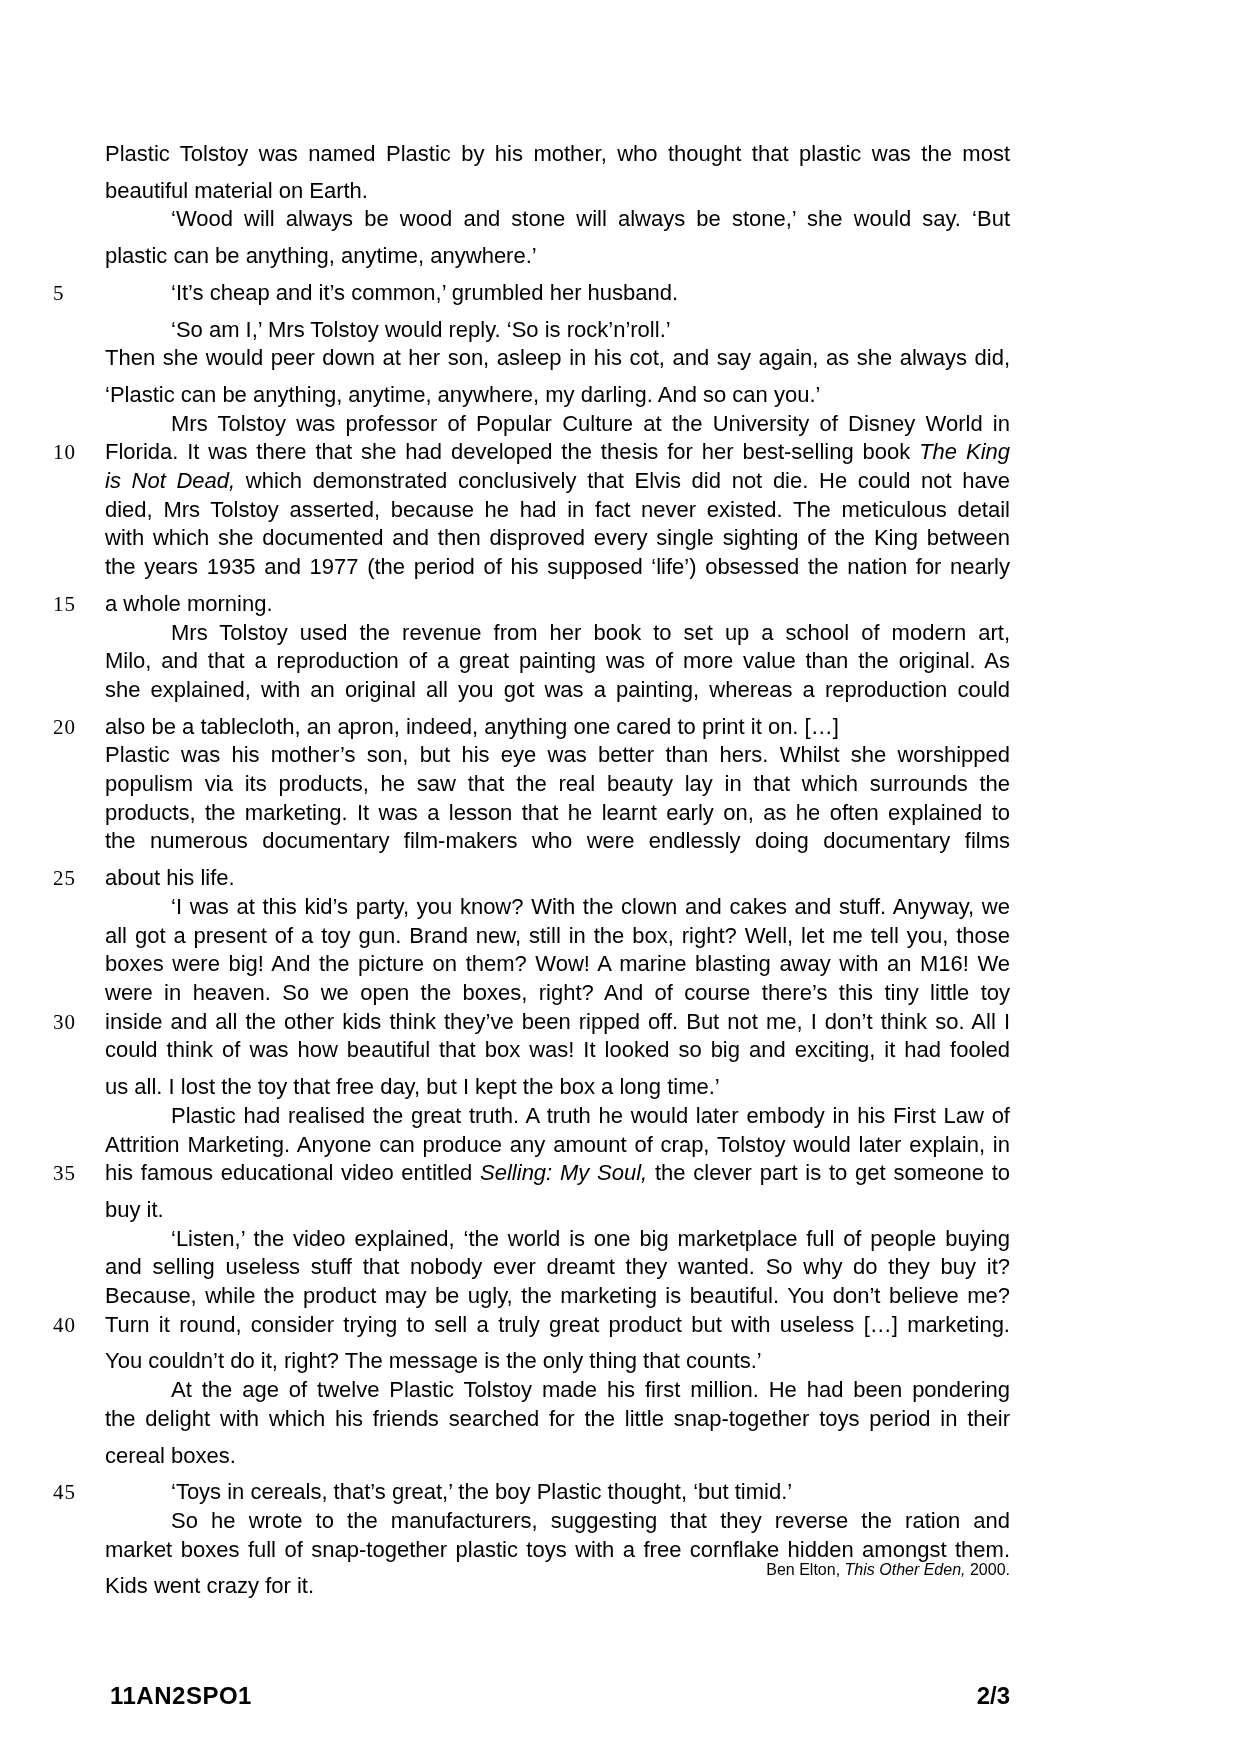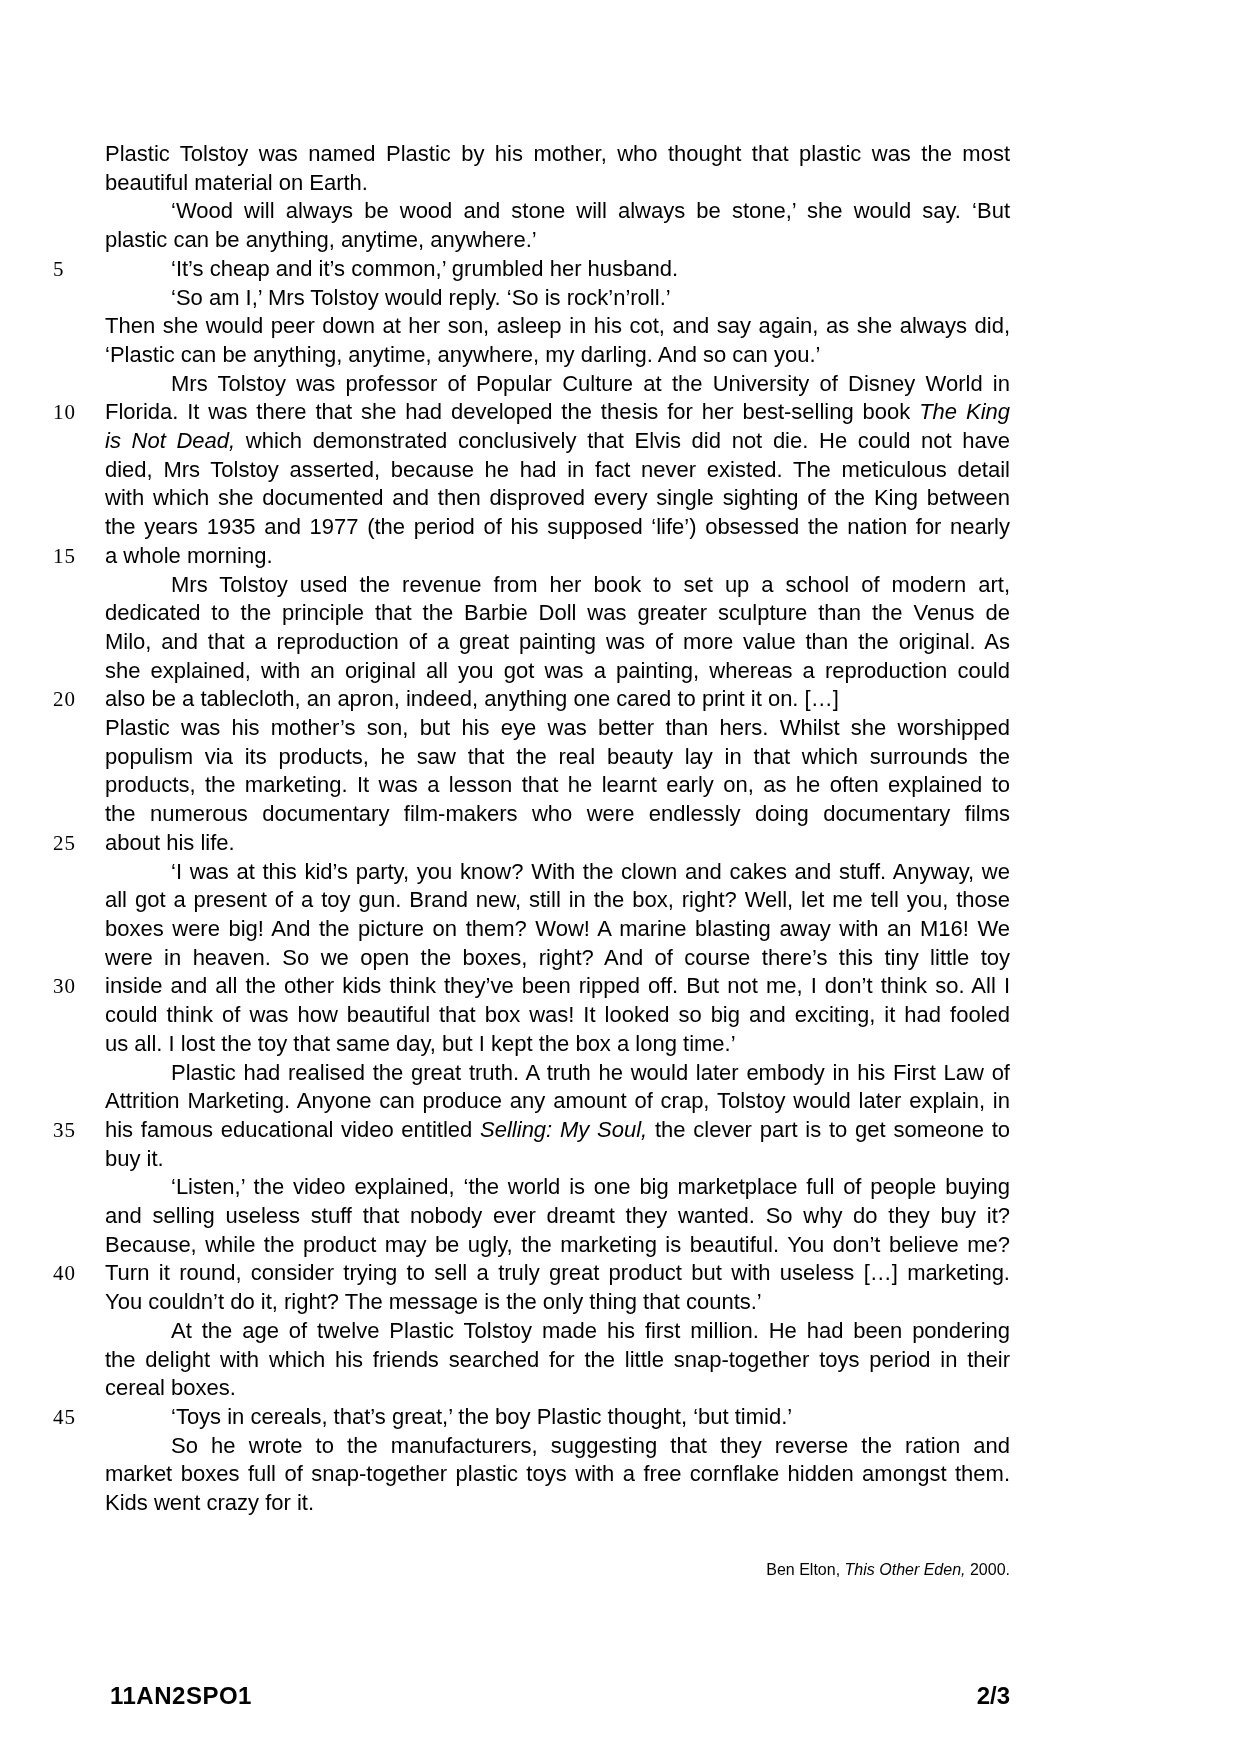--- a/index.html
+++ b/index.html
@@ -17,21 +17,21 @@
     left: 105px; top: 140px; width: 905px;
     font-size: 22px;
     line-height: 28.7px;
   }
   .line {
     position: relative;
     text-align: justify;
     text-align-last: justify;
     text-justify: inter-word;
   }
-  .line.last { text-align-last: left; }
+  .line.last { text-align-last: left; margin-top: 8px; }
   .line.indent { text-indent: 66px; }
   .lineno {
     position: absolute;
     left: -52px; top: 0;
     width: 44px;
     font-family: "Liberation Serif", serif;
     font-size: 21px;
     text-indent: 0;
     text-align: left;
     letter-spacing: 1px;
@@ -71,36 +71,35 @@
       <div class="line"><span>Then she would peer down at her son, asleep in his cot, and say again, as she always did,</span></div>
       <div class="line last"><span>‘Plastic can be anything, anytime, anywhere, my darling. And so can you.’</span></div>
       <div class="line indent"><span>Mrs Tolstoy was professor of Popular Culture at the University of Disney World in</span></div>
       <div class="line"><span class="lineno">10</span><span>Florida. It was there that she had developed the thesis for her best-selling book </span><span class="it">The King</span></div>
       <div class="line"><span class="it">is Not Dead,</span><span> which demonstrated conclusively that Elvis did not die. He could not have</span></div>
       <div class="line"><span>died, Mrs Tolstoy asserted, because he had in fact never existed. The meticulous detail</span></div>
       <div class="line"><span>with which she documented and then disproved every single sighting of the King between</span></div>
       <div class="line"><span>the years 1935 and 1977 (the period of his supposed ‘life’) obsessed the nation for nearly</span></div>
       <div class="line last"><span class="lineno">15</span><span>a whole morning.</span></div>
       <div class="line indent"><span>Mrs Tolstoy used the revenue from her book to set up a school of modern art,</span></div>
-      <div class="line"><span>dedicated to the principle that the Barbie Doll was greater sculpture than the Venus de</span></div>
       <div class="line"><span>Milo, and that a reproduction of a great painting was of more value than the original. As</span></div>
       <div class="line"><span>she explained, with an original all you got was a painting, whereas a reproduction could</span></div>
       <div class="line last"><span class="lineno">20</span><span>also be a tablecloth, an apron, indeed, anything one cared to print it on. […]</span></div>
       <div class="line"><span>Plastic was his mother’s son, but his eye was better than hers. Whilst she worshipped</span></div>
       <div class="line"><span>populism via its products, he saw that the real beauty lay in that which surrounds the</span></div>
       <div class="line"><span>products, the marketing. It was a lesson that he learnt early on, as he often explained to</span></div>
       <div class="line"><span>the numerous documentary film-makers who were endlessly doing documentary films</span></div>
       <div class="line last"><span class="lineno">25</span><span>about his life.</span></div>
       <div class="line indent"><span>‘I was at this kid’s party, you know? With the clown and cakes and stuff. Anyway, we</span></div>
       <div class="line"><span>all got a present of a toy gun. Brand new, still in the box, right? Well, let me tell you, those</span></div>
       <div class="line"><span>boxes were big! And the picture on them? Wow! A marine blasting away with an M16! We</span></div>
       <div class="line"><span>were in heaven. So we open the boxes, right? And of course there’s this tiny little toy</span></div>
       <div class="line"><span class="lineno">30</span><span>inside and all the other kids think they’ve been ripped off. But not me, I don’t think so. All I</span></div>
       <div class="line"><span>could think of was how beautiful that box was! It looked so big and exciting, it had fooled</span></div>
-      <div class="line last"><span>us all. I lost the toy that same day, but I kept the box a long time.’</span></div>
+      <div class="line last"><span>us all. I lost the toy that free day, but I kept the box a long time.’</span></div>
       <div class="line indent"><span>Plastic had realised the great truth. A truth he would later embody in his First Law of</span></div>
       <div class="line"><span>Attrition Marketing. Anyone can produce any amount of crap, Tolstoy would later explain, in</span></div>
       <div class="line"><span class="lineno">35</span><span>his famous educational video entitled </span><span class="it">Selling: My Soul,</span><span> the clever part is to get someone to</span></div>
       <div class="line last"><span>buy it.</span></div>
       <div class="line indent"><span>‘Listen,’ the video explained, ‘the world is one big marketplace full of people buying</span></div>
       <div class="line"><span>and selling useless stuff that nobody ever dreamt they wanted. So why do they buy it?</span></div>
       <div class="line"><span>Because, while the product may be ugly, the marketing is beautiful. You don’t believe me?</span></div>
       <div class="line"><span class="lineno">40</span><span>Turn it round, consider trying to sell a truly great product but with useless […] marketing.</span></div>
       <div class="line last"><span>You couldn’t do it, right? The message is the only thing that counts.’</span></div>
       <div class="line indent"><span>At the age of twelve Plastic Tolstoy made his first million. He had been pondering</span></div>

